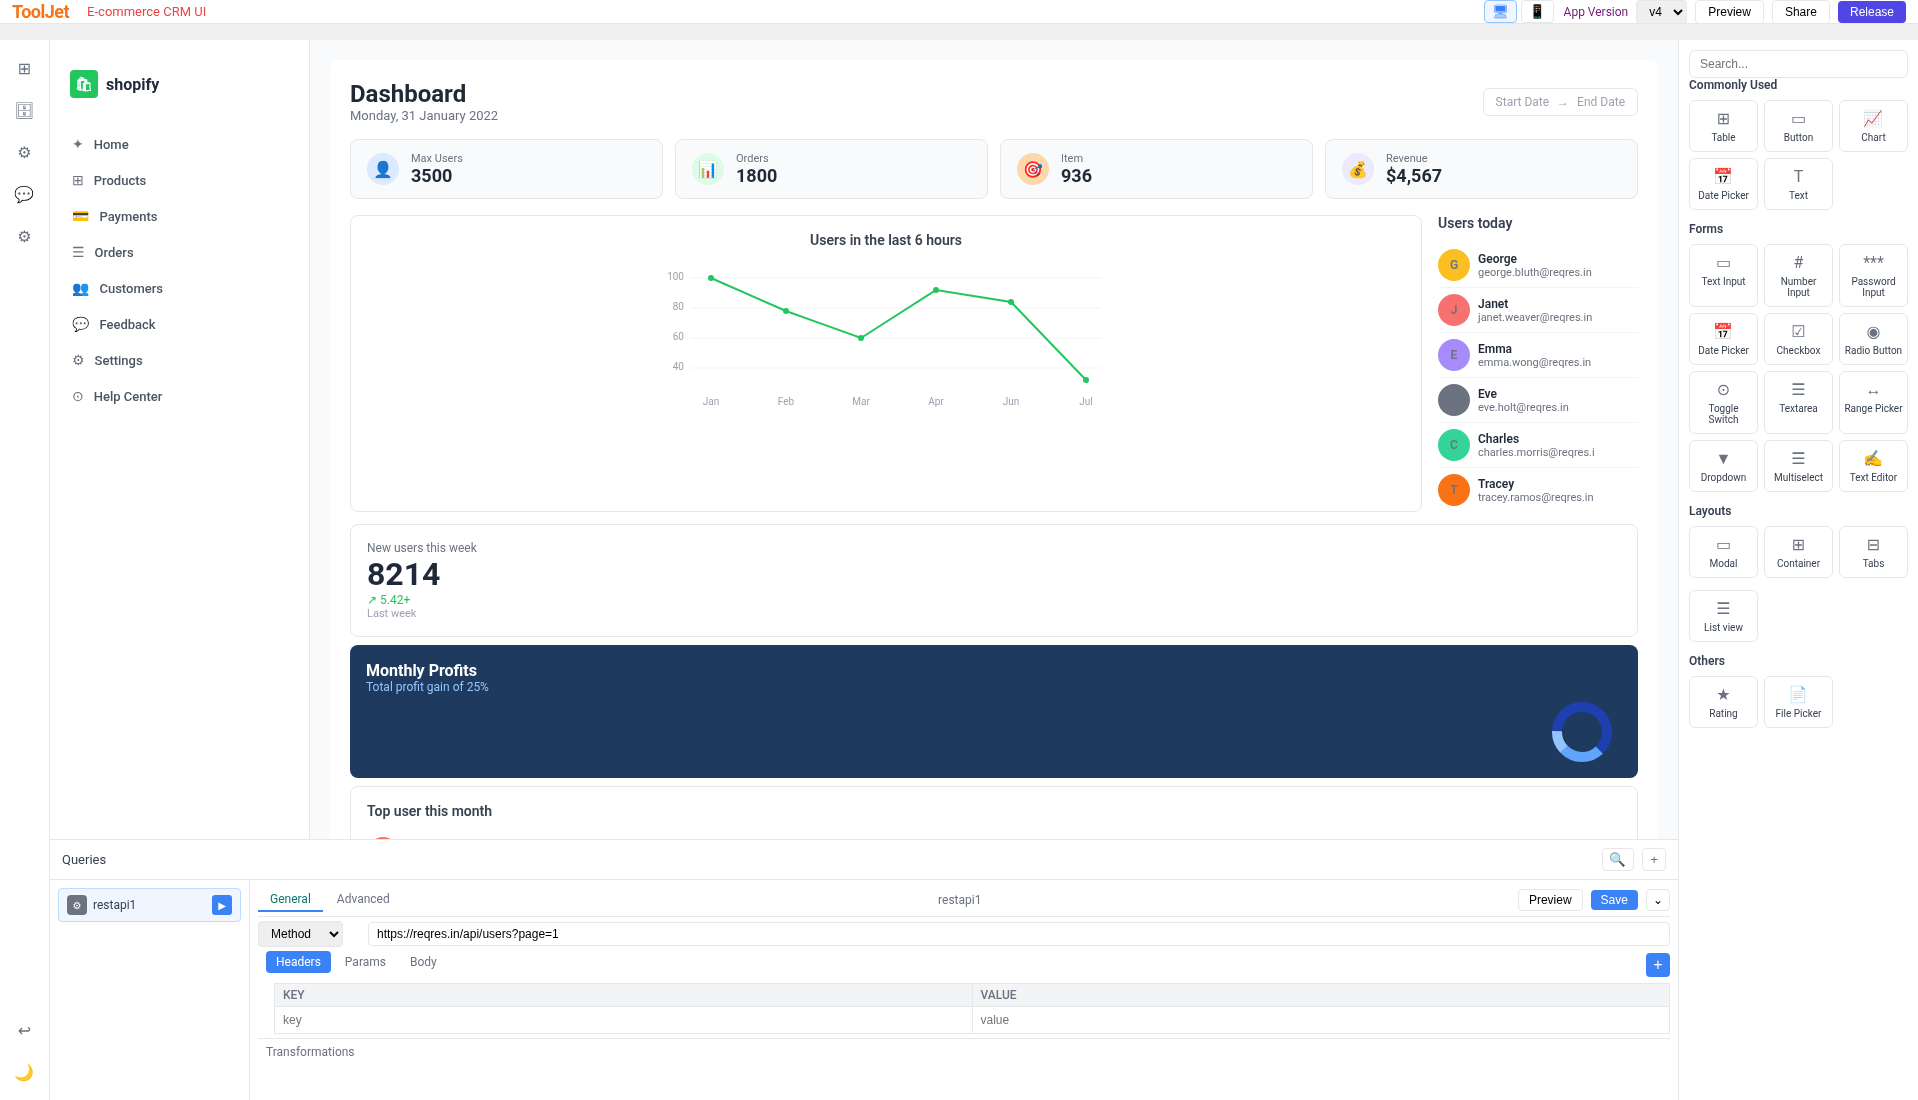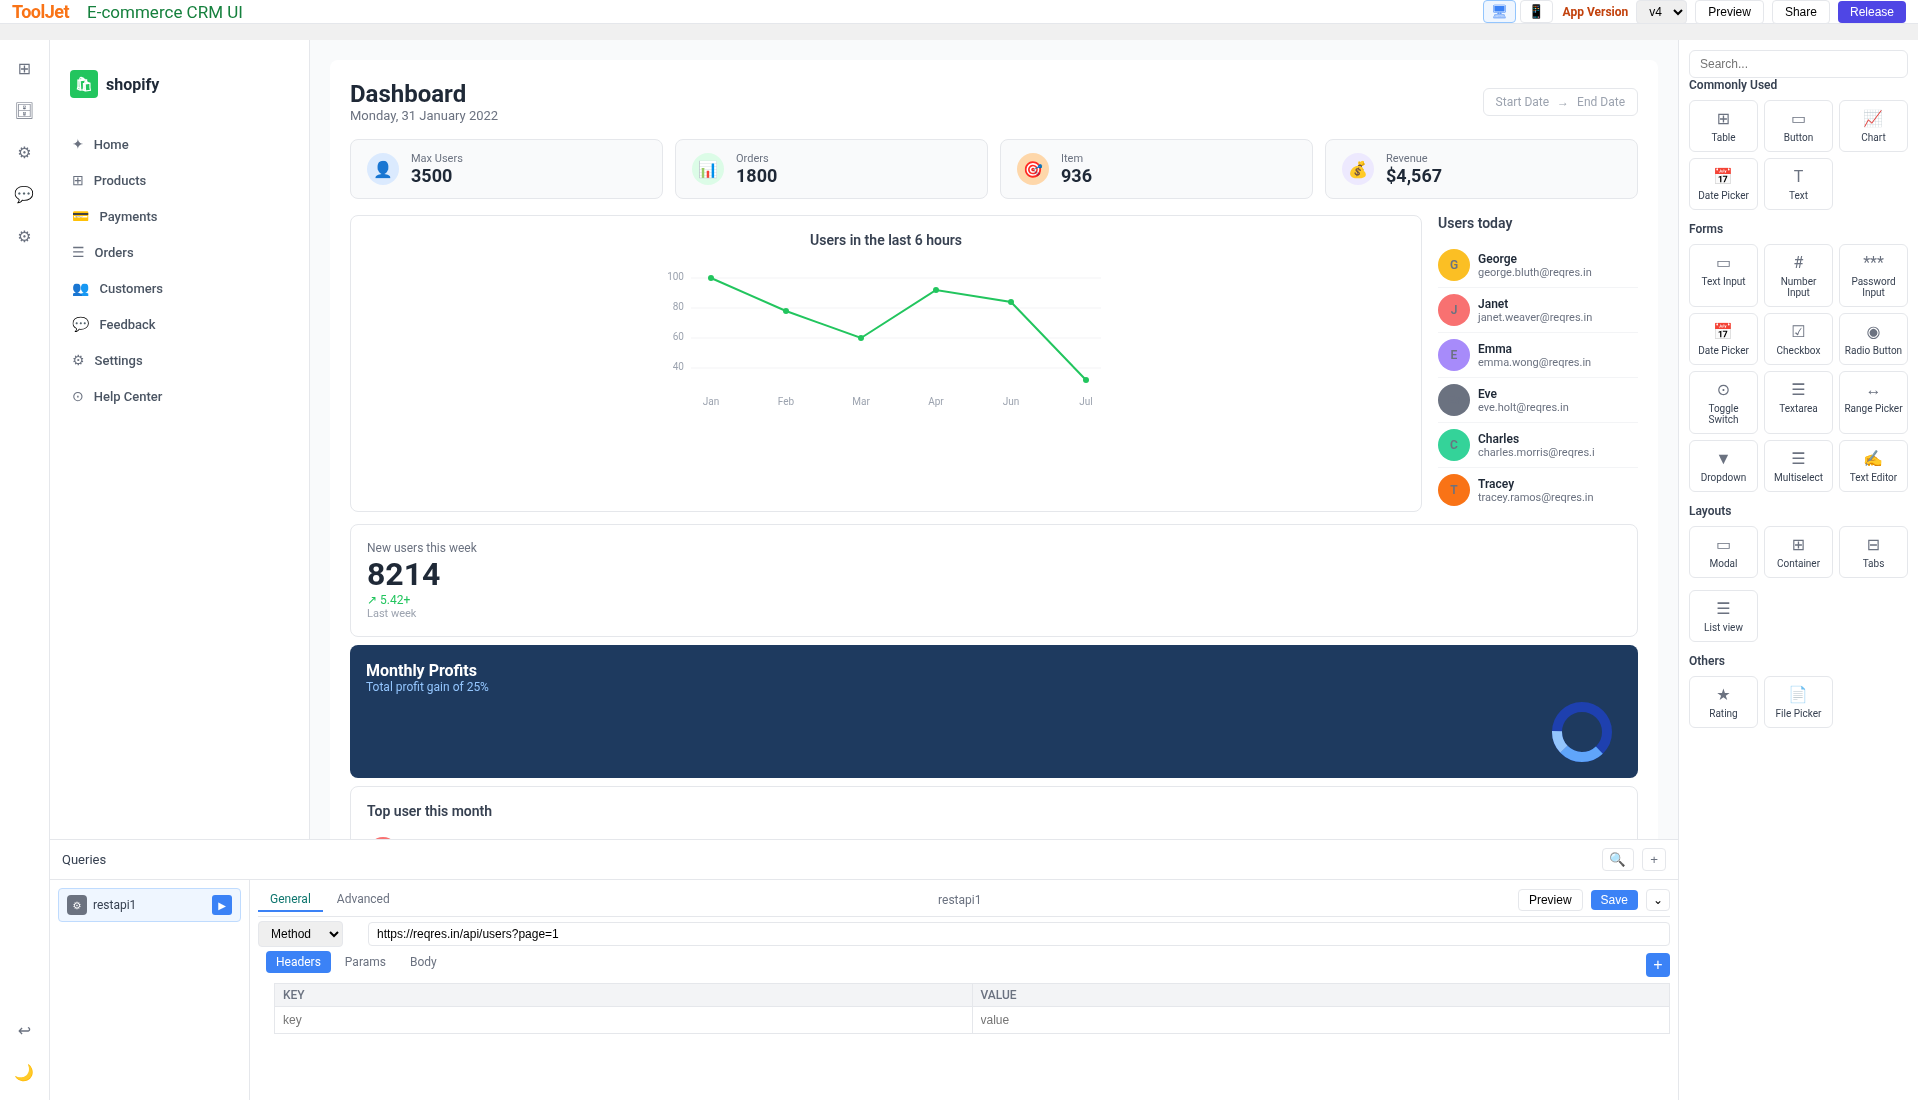--- a/index.html
+++ b/index.html
@@ -2,26 +2,26 @@
 <html><head>
   <meta charset="utf-8">
   <style>
     * { box-sizing: border-box; margin: 0; padding: 0; }
     body { font-family: -apple-system, BlinkMacSystemFont, 'Segoe UI', Roboto, sans-serif; background: #f0f0f0; font-size: 13px; overflow: hidden; }
 
     
     .topbar { display: flex; align-items: center; height: 24px; background: #fff; border-bottom: 1px solid #e5e7eb; padding: 0 12px; gap: 10px; position: fixed; top: 0; left: 0; right: 0; z-index: 100; }
     .topbar-logo { font-weight: 700; font-size: 18px; color: #4f46e5; letter-spacing: -0.5px; margin-right: 8px; }
     .topbar-logo span { color: #f97316; }
-    .topbar-title { font-size: 17px; color: #15803d; flex: 1; }
+    .topbar-title { font-size: 13px; color: #ef4444; flex: 1; }
     .topbar-device-group { display: flex; gap: 4px; }
     .topbar-device-btn { background: none; border: 1px solid #e5e7eb; border-radius: 4px; padding: 3px 7px; cursor: pointer; color: #6b7280; }
     .topbar-device-btn.active { background: #eff6ff; border-color: #93c5fd; color: #3b82f6; }
     .topbar-right { display: flex; align-items: center; gap: 8px; margin-left: auto; }
-    .app-version-label { font-size: 12px; color: #c2410c; font-weight: bold; }
+    .app-version-label { font-size: 12px; color: #701a75; }
     .version-select { border: 1px solid #e5e7eb; border-radius: 4px; padding: 3px 8px; font-size: 12px; cursor: pointer; }
     .btn-preview { background: #fff; border: 1px solid #e5e7eb; border-radius: 4px; padding: 4px 12px; font-size: 12px; cursor: pointer; }
     .btn-share { background: #fff; border: 1px solid #e5e7eb; border-radius: 4px; padding: 4px 12px; font-size: 12px; cursor: pointer; }
     .btn-release { background: #4f46e5; color: #fff; border: none; border-radius: 4px; padding: 4px 12px; font-size: 12px; cursor: pointer; }
 
     
     .main-layout { display: flex; height: calc(100vh - 40px); margin-top: 40px; }
 
     
     .icon-sidebar { width: 50px; background: #fff; border-right: 1px solid #e5e7eb; display: flex; flex-direction: column; align-items: center; padding: 10px 0; gap: 6px; }
@@ -546,15 +546,16 @@
           </thead>
           <tbody>
             <tr class="kv-row">
               <td><input type="text" class="kv-input" placeholder="key" style=""></td>
               <td><input type="text" class="kv-input" placeholder="value" style=""></td>
             </tr>
           </tbody>
         </table>
       </div>
 
+      <div class="transformations-label">Transformations</div>
     </div>
   </div>
 </div>
 
 </body></html>

